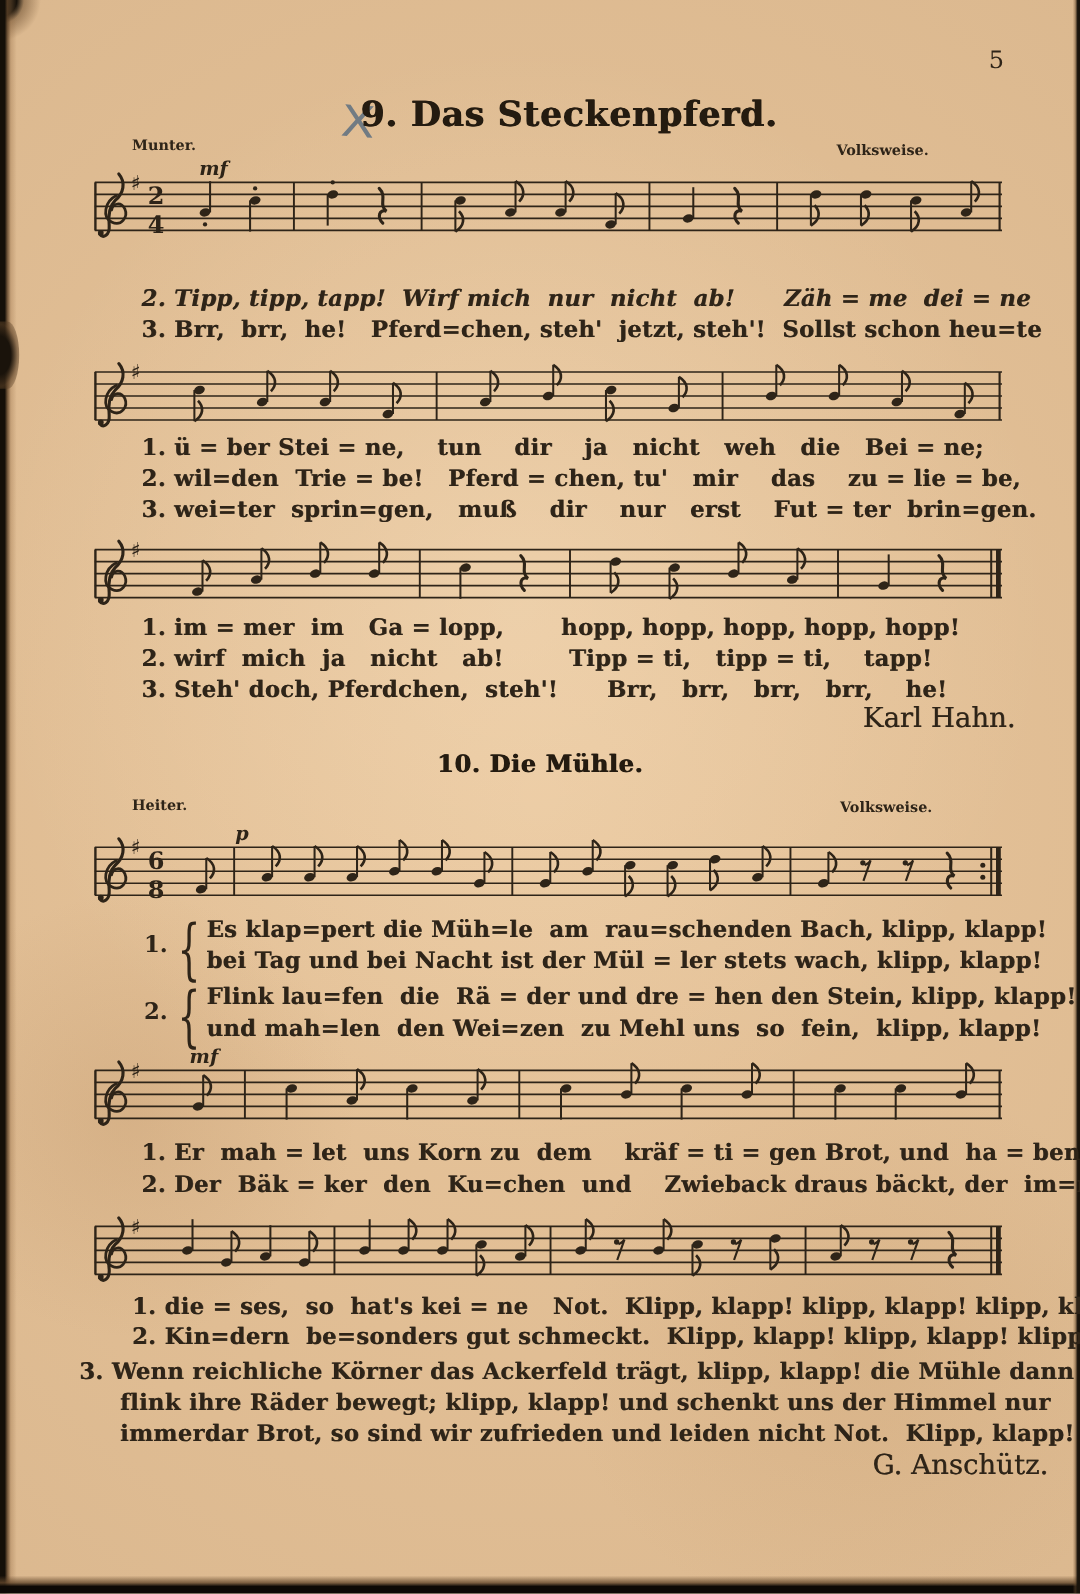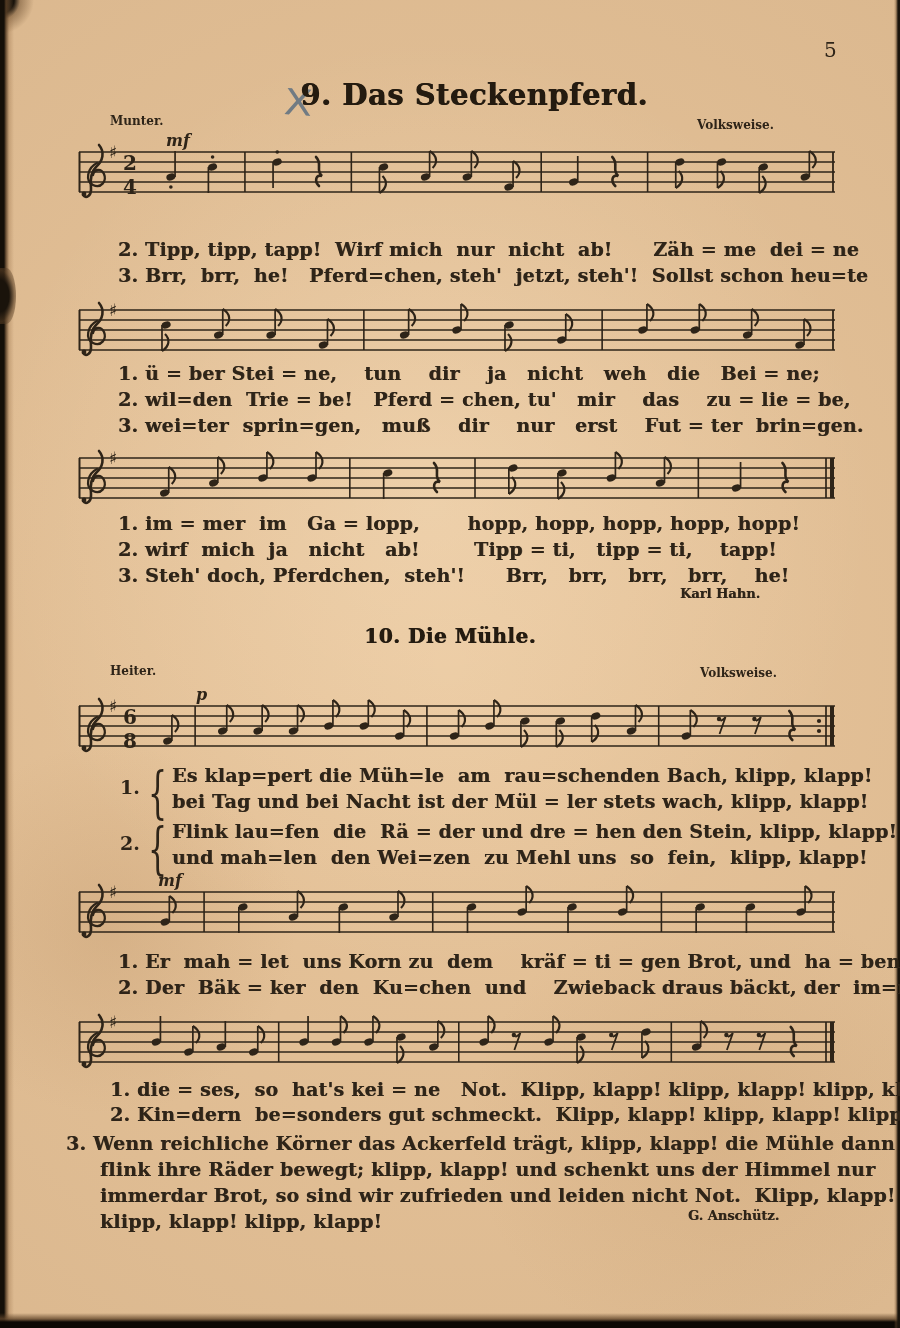--- a/index.html
+++ b/index.html
@@ -23,21 +23,21 @@
   .blob-left{position:absolute;left:0;top:268px;width:16px;height:56px;border-radius:0 60% 60% 0/0 50% 50% 0;
         background:radial-gradient(ellipse at 0 50%,#1a130b 0 40%,rgba(90,64,38,.6) 65%,rgba(90,64,38,0) 100%);}
   .pagenum{position:absolute;font-size:20px;font-weight:400;}
   .song-title{position:absolute;width:100%;text-align:center;font-size:29px;font-weight:700;
         letter-spacing:.5px;color:#241b10;text-shadow:.7px 0 0 #241b10;}
   .hand-x{position:absolute;font-family:"DejaVu Sans","Liberation Sans",sans-serif;
         font-size:36px;color:#5e7081;transform:rotate(4deg) scaleX(1.15);opacity:.85;font-weight:400;}
   .marking{position:absolute;font-size:12px;font-weight:700;}
   .lyric{position:absolute;font-size:19px;font-weight:700;white-space:pre;letter-spacing:.2px;
         text-shadow:.4px 0 0 rgba(46,36,24,.7);}
-  .author{position:absolute;font-size:13px;font-weight:700;text-shadow:.4px 0 0 rgba(46,36,24,.7);}
+  .author{position:absolute;font-size:23px;font-weight:400;text-shadow:.4px 0 0 rgba(46,36,24,.7);margin-left:39px;}
   .vnum{position:absolute;font-size:19px;font-weight:700;}
   .brace{position:absolute;font-size:30px;font-weight:400;transform:scaleY(1.85);transform-origin:top left;}
   svg.staff{position:absolute;left:78px;overflow:visible;}
 </style>
 </head>
 <body>
 
 <div class="page">
   <div class="texture"></div>
   <div class="corner-tl"></div>
@@ -103,21 +103,21 @@
       <line x1="639.4790123456789" y1="22" x2="639.4790123456789" y2="48" stroke="#2e2418" stroke-width="1.7"></line>
       <path d="M639.4790123456789,48 C647.4790123456789,43 647.4790123456789,36 642.4790123456789,31" fill="none" stroke="#2e2418" stroke-width="2.2"></path>
       <ellipse cx="685.4074074074074" cy="27" rx="4.6" ry="3.4" fill="#2e2418" transform="rotate(-18 685.4074074074074 27)"></ellipse>
       <line x1="681.2074074074073" y1="27" x2="681.2074074074073" y2="53" stroke="#2e2418" stroke-width="1.7"></line>
       <path d="M681.2074074074073,53 C689.2074074074073,48 689.2074074074073,41 684.2074074074073,36" fill="none" stroke="#2e2418" stroke-width="2.2"></path>
       <ellipse cx="727.1358024691358" cy="37" rx="4.6" ry="3.4" fill="#2e2418" transform="rotate(-18 727.1358024691358 37)"></ellipse>
       <line x1="731.3358024691358" y1="37" x2="731.3358024691358" y2="11" stroke="#2e2418" stroke-width="1.7"></line>
       <path d="M731.3358024691358,11 C739.3358024691358,16 739.3358024691358,23 734.3358024691358,28" fill="none" stroke="#2e2418" stroke-width="2.2"></path>
       <line x1="755" y1="12" x2="755" y2="52" stroke="#2e2418" stroke-width="1.8"></line>
     </svg>
-  <div class="lyric" style="top:238px;left:118px;">2. Tipp, tipp, tapp!  Wirf mich  nur  nicht  ab!      Zäh = me  dei = ne</div>
+  <div class="lyric" style="top:238px;left:118px;font-style:italic;">2. Tipp, tipp, tapp!  Wirf mich  nur  nicht  ab!      Zäh = me  dei = ne</div>
   <div class="lyric" style="top:264px;left:118px;">3. Brr,  brr,  he!   Pferd=chen, steh'  jetzt, steh'!  Sollst schon heu=te</div>
 
   <svg class="staff" style="top:298px;" width="758" height="66">
       <line x1="1" y1="12" x2="757" y2="12" stroke="#2e2418" stroke-width="1.3"></line>
       <line x1="1" y1="22" x2="757" y2="22" stroke="#2e2418" stroke-width="1.3"></line>
       <line x1="1" y1="32" x2="757" y2="32" stroke="#2e2418" stroke-width="1.3"></line>
       <line x1="1" y1="42" x2="757" y2="42" stroke="#2e2418" stroke-width="1.3"></line>
       <line x1="1" y1="52" x2="757" y2="52" stroke="#2e2418" stroke-width="1.3"></line>
       <line x1="1.5" y1="12" x2="1.5" y2="52" stroke="#2e2418" stroke-width="2"></line>
       <path d="M21,5 C27,12 25,21 18,27 C13,32 12,39 13,48 C13.5,56 8,59 5,55" fill="none" stroke="#2e2418" stroke-width="2.6" stroke-linecap="round"></path>
@@ -418,15 +418,14 @@
       <path d="M712.7772397094429,17 C719.7772397094429,24 711.7772397094429,30 718.7772397094429,36 C712.7772397094429,34 710.7772397094429,41 715.7772397094429,46" fill="none" stroke="#2e2418" stroke-width="2.6" stroke-linecap="round"></path>
       <line x1="748" y1="12" x2="748" y2="52" stroke="#2e2418" stroke-width="1.7"></line>
       <line x1="754" y1="12" x2="754" y2="52" stroke="#2e2418" stroke-width="4"></line>
     </svg>
   <div class="lyric" style="top:1078px;left:110px;">1. die = ses,  so  hat's kei = ne   Not.  Klipp, klapp! klipp, klapp! klipp, klapp!</div>
   <div class="lyric" style="top:1103px;left:110px;">2. Kin=dern  be=sonders gut schmeckt.  Klipp, klapp! klipp, klapp! klipp, klapp!</div>
 
   <div class="lyric" style="top:1132px;left:66px;">3. Wenn reichliche Körner das Ackerfeld trägt, klipp, klapp! die Mühle dann</div>
   <div class="lyric" style="top:1158px;left:100px;">flink ihre Räder bewegt; klipp, klapp! und schenkt uns der Himmel nur</div>
   <div class="lyric" style="top:1184px;left:100px;">immerdar Brot, so sind wir zufrieden und leiden nicht Not.  Klipp, klapp!</div>
-  <div class="lyric" style="top:1210px;left:100px;">klipp, klapp! klipp, klapp!</div>
   <div class="author" style="top:1208px;left:688px;">G. Anschütz.</div>
 </div>
 
 </body></html>

